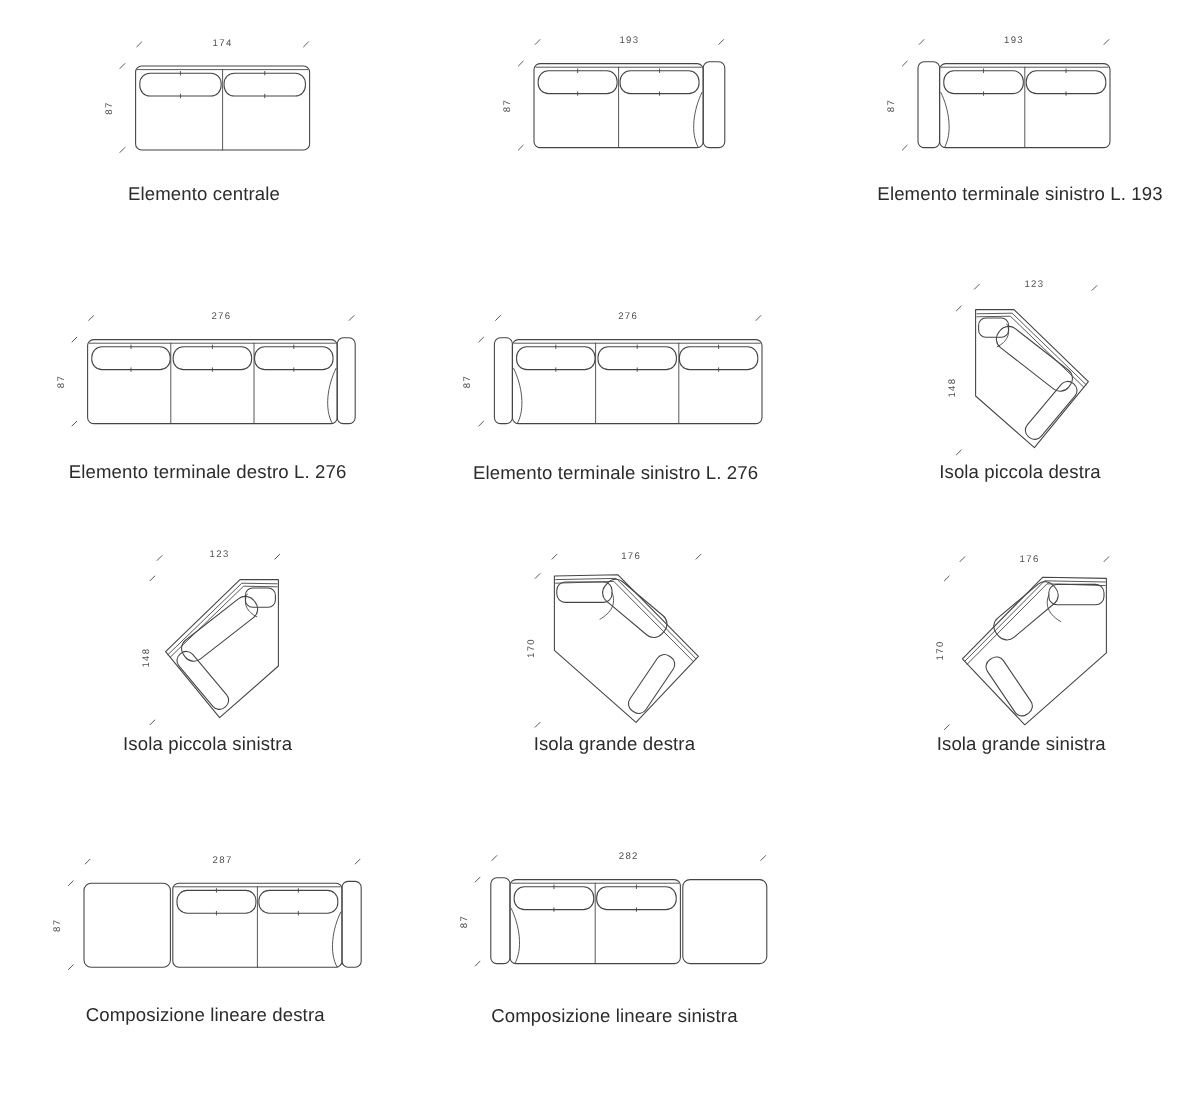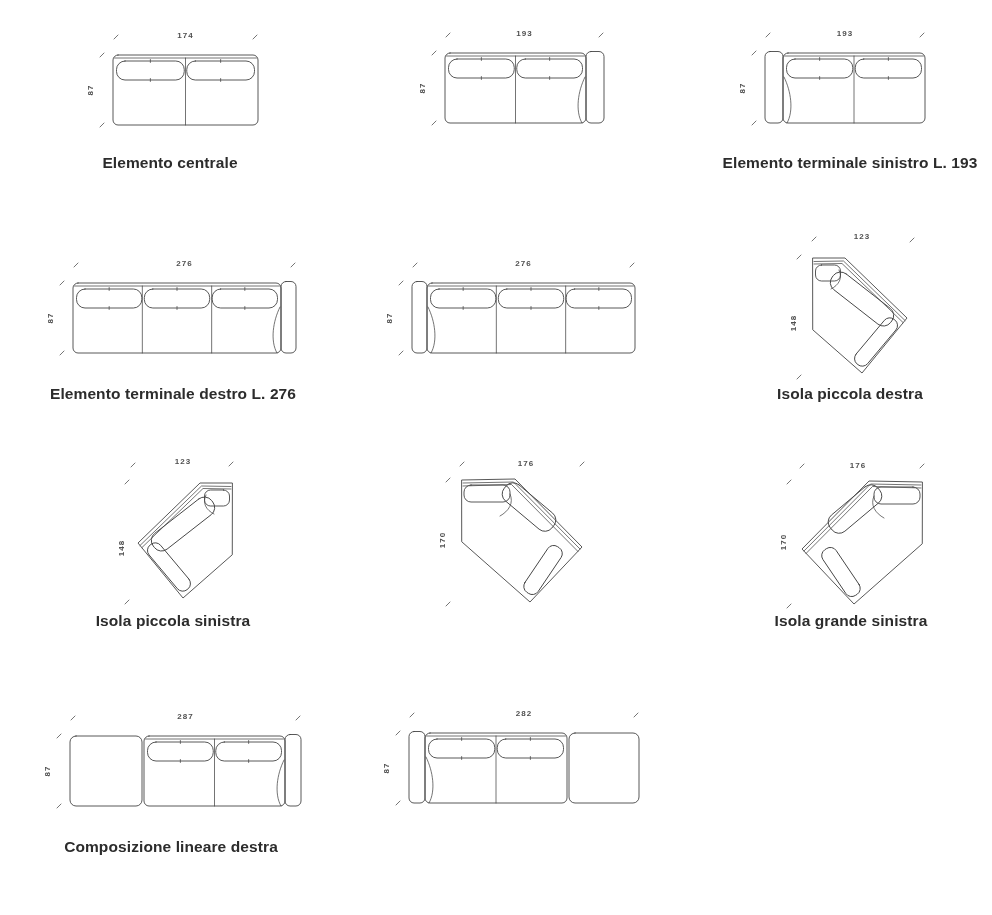--- a/index.html
+++ b/index.html
@@ -1,17 +1,17 @@
 <!DOCTYPE html>
 <html><head>
 <meta charset="utf-8">
 <style>
   html,body{margin:0;padding:0;background:#ffffff;}
   #board{position:relative;width:992px;height:915px;background:#ffffff;
-         font-family:"Liberation Sans",sans-serif;overflow:hidden;font-weight:bold;}
+         font-family:"Liberation Sans",sans-serif;overflow:hidden;}
   #board svg{position:absolute;overflow:visible;}
   .ln{fill:none;stroke:#454545;stroke-width:0.9;stroke-linejoin:round;stroke-linecap:round;}
   .thin{stroke-width:0.75;}
   svg text{fill:#4f4f4f;stroke:none;font-family:"Liberation Sans",sans-serif;
            font-size:8px;letter-spacing:1.1px;}
   .caption{position:absolute;width:360px;text-align:center;font-size:15.5px;
            line-height:19px;color:#2c2c2c;letter-spacing:0.1px;}
 </style>
 </head>
 <body>
@@ -114,20 +114,21 @@
       <line x1="114.33333333333333" y1="33" x2="114.33333333333333" y2="100" class="ln thin"></line>
       <line x1="183.66666666666666" y1="33" x2="183.66666666666666" y2="100" class="ln thin"></line>
       <path d="M46,54 C53,68 56,88 49,100" class="ln thin"></path>
       <text x="141.5" y="13" text-anchor="middle">276</text>
       <line x1="31" y1="14" x2="35" y2="10" class="ln thin"></line>
       <line x1="248" y1="14" x2="252" y2="10" class="ln thin"></line>
       <line x1="17" y1="32" x2="21" y2="28" class="ln thin"></line>
       <line x1="17" y1="102" x2="21" y2="98" class="ln thin"></line>
       <text x="10" y="65" text-anchor="middle" transform="rotate(-90 10 65)">87</text>
     </svg>
+    <div class="caption" style="left: 333px; top: 385px;">Elemento terminale sinistro L. 276</div>
     <svg width="160" height="172" style="left: 773px; top: 219px;">
       <g>
         <path d="M40,39 L72,39 L134,99 L89,154 L40,111 Z" class="ln"></path>
         <path d="M41,42.5 L70.5,42 L132,101.5" class="ln thin"></path>
         <path d="M41,45 L69,44.5 L130,103.5" class="ln thin"></path>
         <rect x="42.5" y="46" width="25" height="16" rx="6" class="ln"></rect>
         <path d="M66,51 C70,59 66,66 58,70" class="ln thin"></path>
         <rect x="52" y="70" width="74" height="20" rx="9" transform="rotate(38 89 80)" class="ln"></rect>
         <rect x="74" y="115.5" width="58" height="15" rx="7" transform="rotate(-50 103 123)" class="ln"></rect>
       </g>
@@ -167,20 +168,21 @@
         <rect x="71" y="49.5" width="62" height="21" rx="9" transform="rotate(40 102 60)" class="ln"></rect>
         <rect x="88.5" y="115" width="55" height="16" rx="7" transform="rotate(-56 116 123)" class="ln"></rect>
       </g>
       <text x="99" y="19" text-anchor="middle">176</text>
       <line x1="33" y1="19" x2="37" y2="15" class="ln thin"></line>
       <line x1="153" y1="19" x2="157" y2="15" class="ln thin"></line>
       <text x="18" y="93" text-anchor="middle" transform="rotate(-90 18 93)">170</text>
       <line x1="19" y1="35" x2="23" y2="31" class="ln thin"></line>
       <line x1="19" y1="159" x2="23" y2="155" class="ln thin"></line>
     </svg>
+    <div class="caption" style="left: 332px; top: 611px;">Isola grande destra</div>
     <svg width="180" height="190" style="left: 777px; top: 449px;">
       <g transform="translate(180,0) scale(-1,1)">
         <path d="M35,33 L88,32 L155,100 L103,155 L35,95 Z" class="ln"></path>
         <path d="M36,36 L86.5,35 L153,102" class="ln thin"></path>
         <path d="M36,39 L84.5,37.5 L151,104.5" class="ln thin"></path>
         <rect x="37" y="38" width="46" height="17" rx="7" class="ln"></rect>
         <path d="M83,47 C87,56 82,64 73,69" class="ln thin"></path>
         <rect x="71" y="49.5" width="62" height="21" rx="9" transform="rotate(40 102 60)" class="ln"></rect>
         <rect x="88.5" y="115" width="55" height="16" rx="7" transform="rotate(-56 116 123)" class="ln"></rect>
       </g>
@@ -226,13 +228,14 @@
       <line x1="151.375" y1="53.5" x2="151.375" y2="56.5" class="ln thin"></line>
       <line x1="117" y1="33" x2="117" y2="100" class="ln thin"></line>
       <path d="M47,54 C54,68 57,88 50,100" class="ln thin"></path>
       <text x="145" y="13" text-anchor="middle">282</text>
       <line x1="31" y1="14" x2="35" y2="10" class="ln thin"></line>
       <line x1="255" y1="14" x2="259" y2="10" class="ln thin"></line>
       <line x1="17" y1="32" x2="21" y2="28" class="ln thin"></line>
       <line x1="17" y1="102" x2="21" y2="98" class="ln thin"></line>
       <text x="10" y="65" text-anchor="middle" transform="rotate(-90 10 65)">87</text>
     </svg>
+    <div class="caption" style="left: 332px; top: 838px;">Composizione lineare sinistra</div>
   </div>
 
 </body></html>

